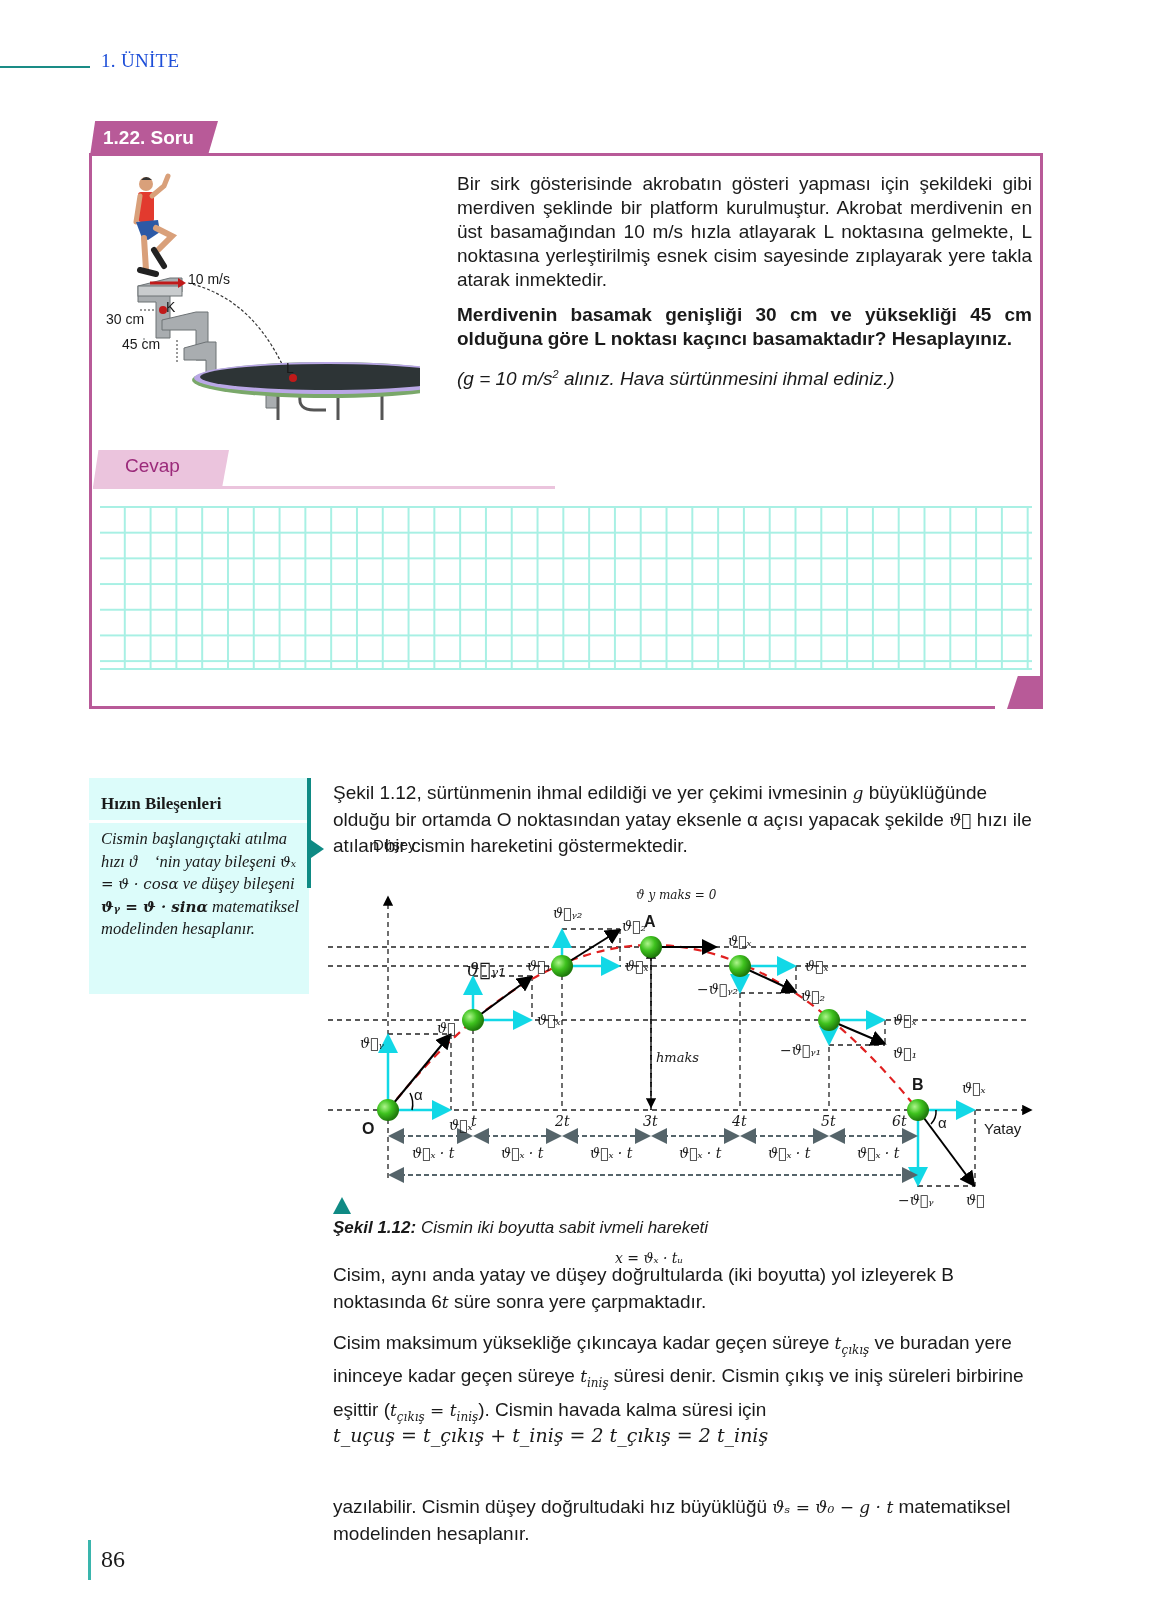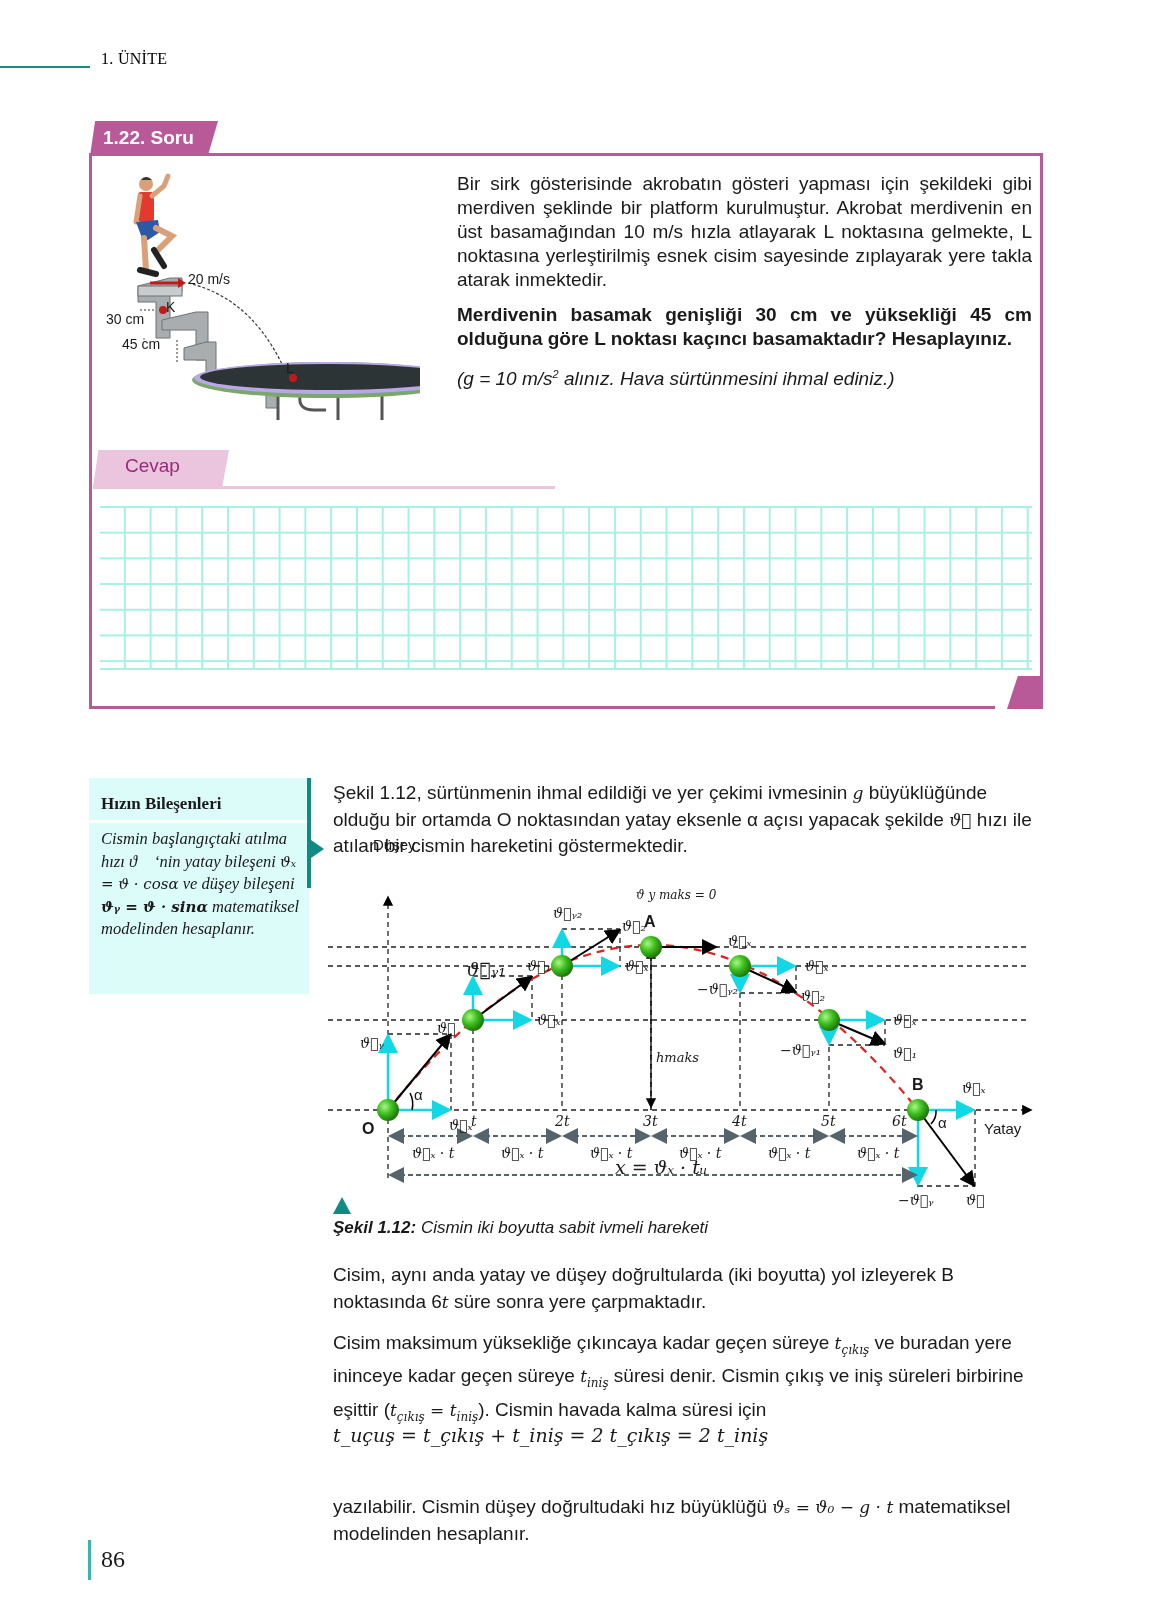--- a/index.html
+++ b/index.html
@@ -1,19 +1,19 @@
 <!DOCTYPE html>
 <html><head>
 <meta charset="utf-8">
 <style>
   html,body{margin:0;padding:0;background:#fff;}
   body{width:1152px;height:1624px;position:relative;overflow:hidden;font-family:"Liberation Sans",sans-serif;color:#1a1a1a;}
   .abs{position:absolute;}
   .unit-line{left:0;top:66px;width:90px;height:2px;background:#1a8c86;}
-  .unit-label{left:101px;top:50px;font-family:"Liberation Serif",serif;font-size:16px;color:#000000;letter-spacing:0.3px;}
+  .unit-label{left:101px;top:50px;font-family:"Liberation Serif",serif;font-size:19px;color:#1d4ed8;letter-spacing:0.3px;}
   .q-tab{left:90px;top:121px;width:128px;height:35px;background:#b85a98;clip-path:polygon(4% 0,100% 0,92% 100%,0 100%);}
   .q-tab-text{left:103px;top:127px;font-size:19px;font-weight:bold;color:#fff;}
   .q-box{left:89px;top:153px;width:954px;height:554px;border:3px solid #b85a98;border-bottom:none;box-sizing:border-box;}
   .q-bottom{left:89px;top:706px;width:906px;height:3px;background:#b85a98;}
   .q-corner{left:1007px;top:676px;width:36px;height:33px;background:#b85a98;clip-path:polygon(30% 0,100% 0,100% 100%,0 100%);}
   .q-text{left:457px;top:172px;width:575px;font-size:19px;line-height:24px;text-align:justify;}
   .q-text p{margin:0 0 11px 0;}
   .q-text .bold{font-weight:bold;}
   .q-text .ital{font-style:italic;}
   .cevap-tab{left:93px;top:450px;width:136px;height:37px;background:#ebc4dd;clip-path:polygon(4% 0,100% 0,95% 100%,0 100%);}
@@ -86,21 +86,21 @@
     <line x1="178" y1="226" x2="178" y2="250" stroke="#555" stroke-width="3"></line>
     <line x1="282" y1="226" x2="282" y2="250" stroke="#555" stroke-width="3"></line>
     <path d="M200,226 Q198,240 214,240 L226,240" stroke="#555" stroke-width="3" fill="none"></path>
     <path d="M238,226 L238,250" stroke="#555" stroke-width="3"></path>
     <ellipse cx="230" cy="210" rx="136" ry="18" transform="translate(-2,0)" fill="#7aa86a"></ellipse>
     <ellipse cx="228" cy="208" rx="134" ry="16" fill="#b9a7e6"></ellipse>
     <ellipse cx="228" cy="207" rx="128" ry="13" fill="#2d3436"></ellipse>
   </g>
   <circle cx="193" cy="208" r="4" fill="#c01a1a"></circle>
 </svg>
-<div class="abs" style="left:188px;top:271px;font-size:14px;">20 m/s</div>
+<div class="abs" style="left:188px;top:271px;font-size:14px;">10 m/s</div>
 <div class="abs" style="left:166px;top:299px;font-size:14px;">K</div>
 <div class="abs" style="left:286px;top:360px;font-size:14px;">L</div>
 <div class="abs" style="left:106px;top:311px;font-size:14px;">30 cm</div>
 <div class="abs" style="left:122px;top:336px;font-size:14px;">45 cm</div>
 
 <div class="abs q-text">
   <p>Bir sirk gösterisinde akrobatın gösteri yapması için şekildeki gibi merdiven şeklinde bir platform kurulmuştur. Akrobat merdivenin en üst basamağından 10 m/s hızla atlayarak L noktasına gelmekte, L noktasına yerleştirilmiş esnek cisim sayesinde zıplayarak yere takla atarak inmektedir.</p>
   <p class="bold">Merdivenin basamak genişliği 30 cm ve yüksekliği 45 cm olduğuna göre L noktası kaçıncı basamaktadır? Hesaplayınız.</p>
   <p class="ital"><span>(g = 10 m/s</span><sup style="font-size:11px;">2</sup><span> alınız. Hava sürtünmesini ihmal ediniz.)</span></p>
 </div>
@@ -242,21 +242,21 @@
 <div class="abs math" style="left:732px;top:1113px;font-size:14px;">4t</div>
 <div class="abs math" style="left:821px;top:1113px;font-size:14px;">5t</div>
 <div class="abs math" style="left:892px;top:1113px;font-size:14px;">6t</div>
 
 <div class="abs math" style="left:412px;top:1145px;font-size:14px;">ϑ⃗ₓ · t</div>
 <div class="abs math" style="left:501px;top:1145px;font-size:14px;">ϑ⃗ₓ · t</div>
 <div class="abs math" style="left:590px;top:1145px;font-size:14px;">ϑ⃗ₓ · t</div>
 <div class="abs math" style="left:679px;top:1145px;font-size:14px;">ϑ⃗ₓ · t</div>
 <div class="abs math" style="left:768px;top:1145px;font-size:14px;">ϑ⃗ₓ · t</div>
 <div class="abs math" style="left:857px;top:1145px;font-size:14px;">ϑ⃗ₓ · t</div>
-<div class="abs math" style="left:615px;top:1156px;font-size:19px;">x = ϑₓ · tᵤ</div>
+<div class="abs math" style="left:615px;top:1250px;font-size:14px;">x = ϑₓ · tᵤ</div>
 
 <div class="abs math" style="left:360px;top:1035px;font-size:14px;">ϑ⃗ᵧ</div>
 <div class="abs math" style="left:437px;top:1020px;font-size:14px;">ϑ⃗</div>
 <div class="abs math" style="left:449px;top:1117px;font-size:14px;">ϑ⃗ₓ</div>
 <div class="abs math" style="left:466px;top:958px;font-size:19px;">ϑ⃗ᵧ₁</div>
 <div class="abs math" style="left:527px;top:958px;font-size:14px;">ϑ⃗₁</div>
 <div class="abs math" style="left:537px;top:1012px;font-size:14px;">ϑ⃗ₓ</div>
 <div class="abs math" style="left:553px;top:905px;font-size:14px;">ϑ⃗ᵧ₂</div>
 <div class="abs math" style="left:622px;top:918px;font-size:14px;">ϑ⃗₂</div>
 <div class="abs math" style="left:625px;top:958px;font-size:14px;">ϑ⃗ₓ</div>

